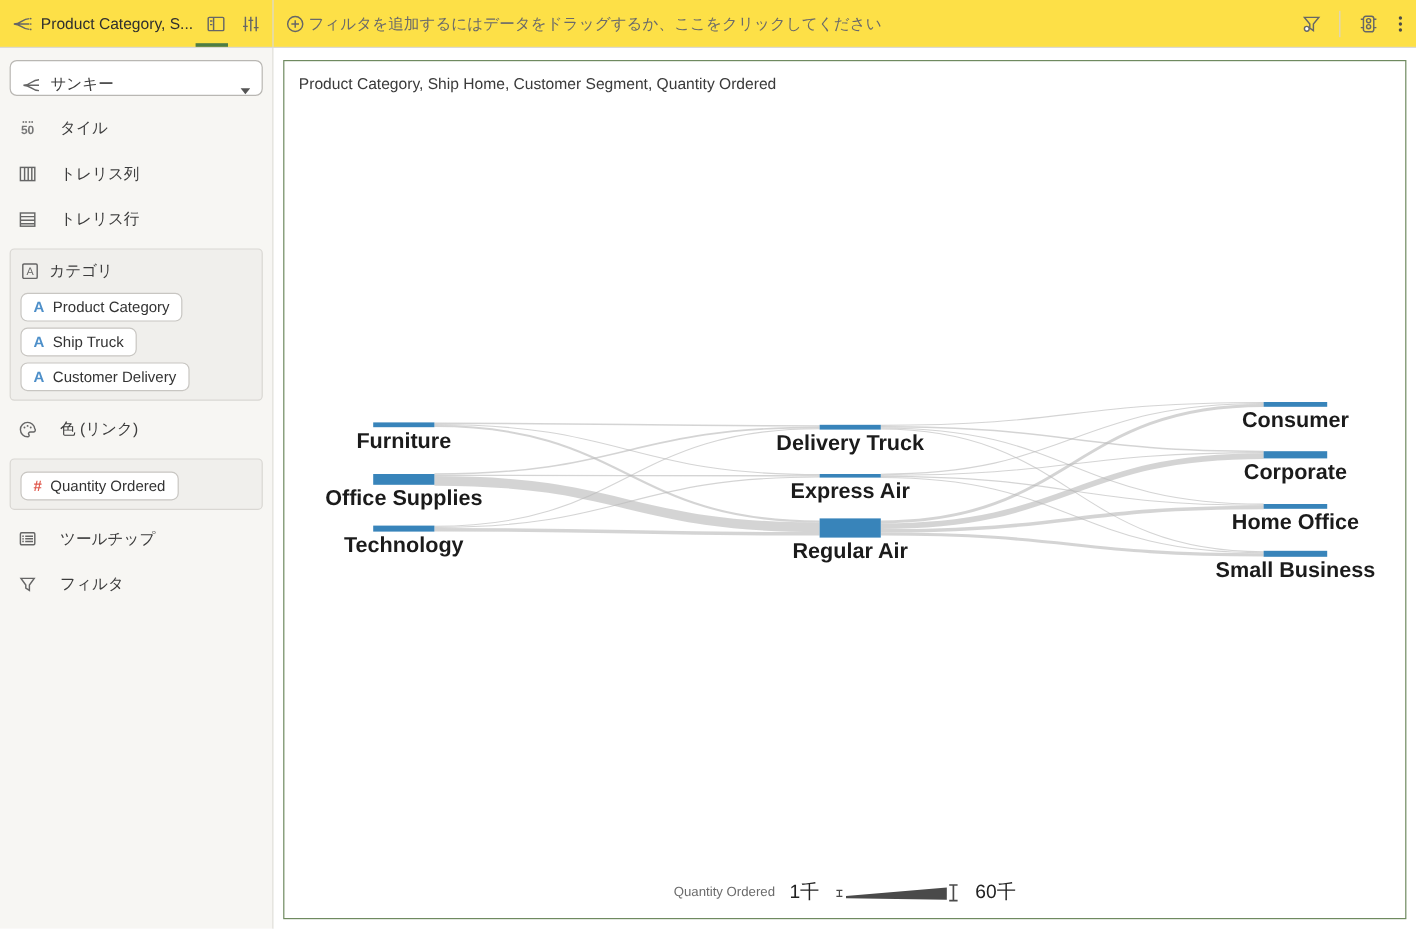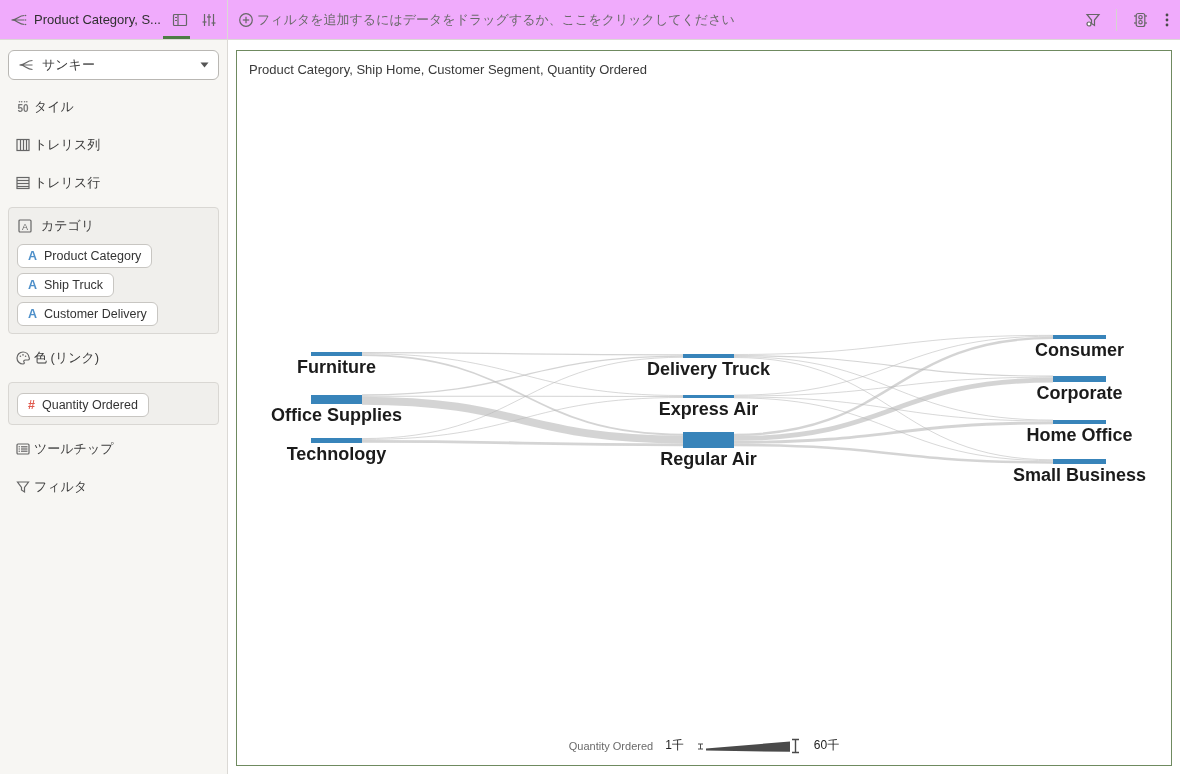--- a/index.html
+++ b/index.html
@@ -1,44 +1,44 @@
 <!DOCTYPE html>
 <html><head>
 <meta charset="utf-8">
 <style>
   html,body{margin:0;padding:0}
   body{width:1180px;height:774px;background:#fff;font-family:"Liberation Sans",sans-serif;overflow:hidden;color:#3c3c3c}
-  .topbar{height:40px;display:flex;border-bottom:1px solid #dbd9d5;box-sizing:border-box;background:#f0abfc}
+  .topbar{height:40px;display:flex;border-bottom:1px solid #dbd9d5;box-sizing:border-box;background:#fde047}
   .topbar-left{width:228px;flex:none;display:flex;align-items:center;padding:0 10px;border-right:1px solid #dbd9d5;box-sizing:border-box;position:relative;gap:7px}
   .viz-tab-title{font-size:13px;color:#2f2f2f;white-space:nowrap;overflow:hidden}
   .tab-icons{margin-left:auto;display:flex;align-items:center;gap:13px}
   .tab-underline{position:absolute;bottom:0;left:163px;width:27px;height:3px;background:#4d7c44}
   .topbar-main{flex:1;display:flex;align-items:center;padding:0 10px;box-sizing:border-box}
   .filter-hint{display:flex;align-items:center;gap:3px;color:#6a6a6a;font-size:13px;cursor:pointer}
   .topbar-actions{margin-left:auto;display:flex;align-items:center;gap:15px}
   .vdiv{width:1px;height:22px;background:#d6d4d0}
   .layout{display:flex;height:734px}
   .sidebar{width:228px;flex:none;background:#f7f6f3;border-right:1px solid #dbd9d5;box-sizing:border-box;padding:10px 8px;font-size:13px}
-  .viz-select{height:30px;background:#fff;border:1px solid #b9b7b3;border-radius:6px;display:flex;align-items:center;padding:0 9px;gap:7px;cursor:pointer;box-sizing:border-box}
+  .viz-select{height:30px;background:#fff;border:1px solid #b9b7b3;border-radius:6px;display:flex;align-items:flex-end;padding:0 9px;gap:7px;cursor:pointer;box-sizing:border-box}
   .viz-select .caret{margin-left:auto}
-  .side-row{display:flex;align-items:center;gap:3px;height:38px;padding:0 7px}
+  .side-row{display:flex;align-items:center;gap:19px;height:38px;padding:0 7px}
   .panel{background:#f0efec;border:1px solid #d9d7d3;border-radius:4px;padding:5px 8px 7px 8px;margin:5px 0}
   .panel-head{display:flex;align-items:center;gap:8px;height:26px}
   .chip{height:24px;background:#fff;border:1px solid #c8c6c2;border-radius:6px;display:flex;align-items:center;gap:7px;padding:0 10px;margin:5px 0 0 0;font-size:12.5px;color:#333;width:max-content;box-sizing:border-box;cursor:grab}
   .glyph{font-weight:700;font-size:12.5px;line-height:1}
   .glyph-a{color:#4d8fc9}
   .glyph-hash{color:#e05a4e}
   .main{flex:1;position:relative;background:#fff}
   .viz-card{position:absolute;left:8px;top:10px;right:8px;bottom:8px;background:#fff;border:1px solid #6f8a60}
   .viz-title{position:absolute;top:11px;left:12px;font-size:13px;color:#3a3a3a;z-index:2}
   #sankey{position:absolute;left:0;top:0;width:100%;height:100%}
   .node-label{font-weight:700;font-size:18px;fill:#1b1b1b;font-family:"Liberation Sans",sans-serif}
   .legend{position:absolute;bottom:11px;left:0;right:0;display:flex;justify-content:center;align-items:center;gap:12px;z-index:2}
   .legend-label{font-size:11px;color:#6b6b6b}
-  .legend-min,.legend-max{font-size:12px;color:#222}
+  .legend-min,.legend-max{font-size:16px;color:#222}
   .icon{flex:none;display:inline-flex}
   svg.ic{stroke:#666;fill:none;stroke-width:1.2}
 </style>
 </head>
 <body>
 
 <div class="topbar">
   <div class="topbar-left">
     <span class="icon">
       <svg class="ic" width="17" height="16" viewBox="0 0 17 16">

